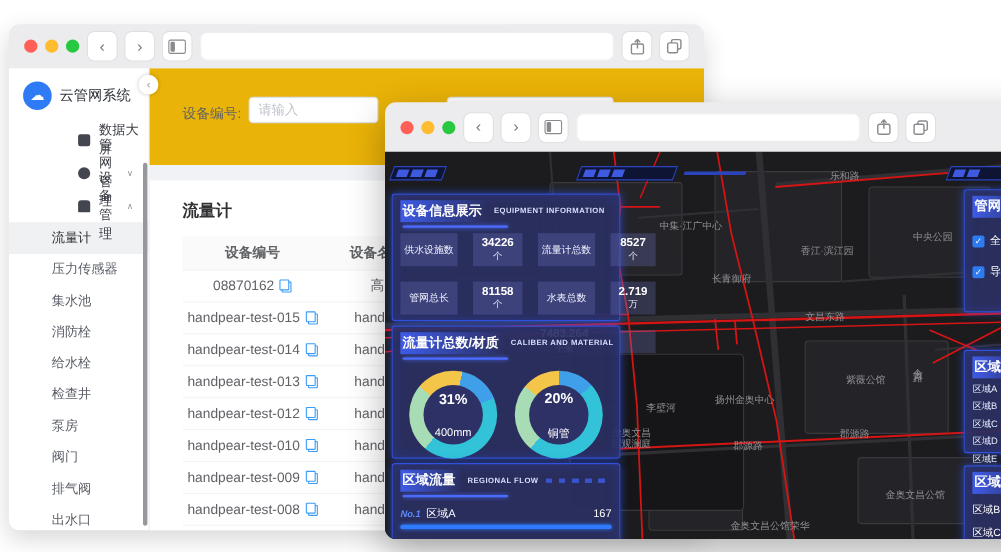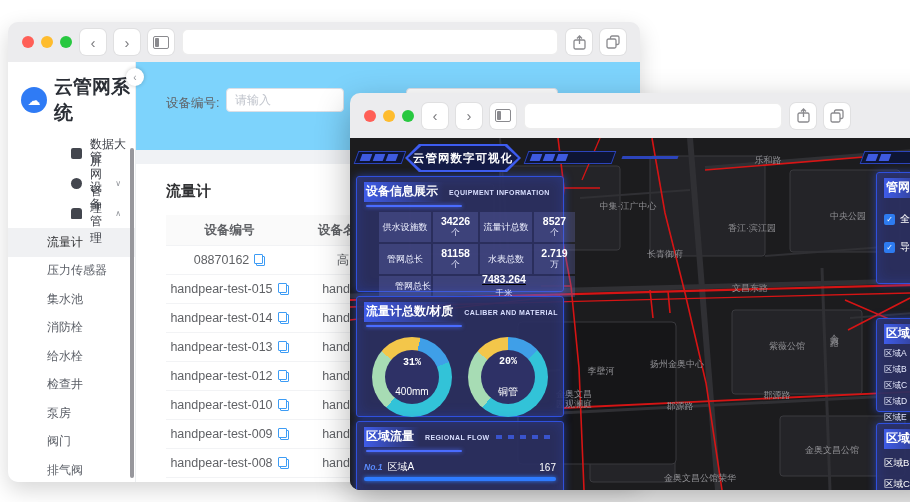--- a/index.html
+++ b/index.html
@@ -19,34 +19,34 @@
   .sys-btn svg{display:block;}
   
   #win1{left:8px;top:22px;width:632px;height:460px;box-shadow:0 8px 22px rgba(0,0,0,.16);}
   #win1 .chrome{height:40px;}
   .w1-body{position:absolute;left:0;right:0;top:40px;bottom:0;background:#f0f2f5;
            border-radius:0 0 10px 10px;overflow:hidden;display:flex;}
   .sidebar{width:127px;background:#fff;border-right:1px solid #ebeef0;position:relative;flex:none;}
   .logo-row{display:flex;align-items:center;gap:7px;padding:12px 0 12px 13px;}
   .logo-circle{width:26px;height:26px;border-radius:50%;background:#2f7bf5;color:#fff;display:flex;
                align-items:center;justify-content:center;font-size:13px;flex:none;}
-  .logo-text{font-size:19px;font-weight:bold;color:#2b2f36;}
+  .logo-text{font-size:13px;font-weight:normal;color:#2b2f36;}
   .menu-item{display:flex;align-items:center;gap:8px;padding:0 8px 0 15px;height:30px;font-size:12px;color:#3a3d44;cursor:pointer;margin-left:48px;}
   .mi-sq{width:11px;height:11px;background:#43464e;border-radius:2px;flex:none;}
   .mi-ci{width:11px;height:11px;background:#43464e;border-radius:50%;flex:none;}
   .mi-dv{width:11px;height:11px;background:#43464e;border-radius:3px 3px 1px 1px;flex:none;}
   .chev{margin-left:auto;margin-right:6px;font-size:8px;color:#909399;}
   .sub-item{height:28.5px;display:flex;align-items:center;padding-left:39px;font-size:12px;color:#5a5e66;cursor:pointer;}
   .sub-item.active{background:#f0f1f3;color:#303133;}
   .scroll-thumb{position:absolute;right:1px;top:86px;width:4px;height:330px;background:#97979c;border-radius:2px;}
   .collapse-btn{position:absolute;left:118px;top:6px;width:18px;height:18px;border-radius:50%;background:#fff;
                 box-shadow:0 0 4px rgba(0,0,0,.22);display:flex;align-items:center;justify-content:center;
                 font-size:10px;color:#909399;z-index:5;}
   .w1-main{flex:1;display:flex;flex-direction:column;min-width:0;}
-  .form-card{background:#7dd3fc;height:88px;position:relative;flex:none;}
+  .form-card{background:#eab308;height:88px;position:relative;flex:none;}
   .form-label{position:absolute;left:30px;top:33px;font-size:12.5px;color:#606266;}
   .form-input{position:absolute;left:90px;top:26px;width:118px;height:24px;border:1px solid #dcdfe6;
               border-radius:4px;background:#fff;font-size:12px;padding:0 8px;outline:none;color:#606266;box-sizing:border-box;}
   .form-input::placeholder{color:#c0c4cc;}
   .form-input2{position:absolute;left:270px;top:26px;width:150px;height:24px;border:1px solid #dcdfe6;
                border-radius:4px;background:#fff;}
   .table-card{background:#fff;flex:1;margin-top:14px;padding:18px 0 0 30px;}
   .card-title{font-size:15px;font-weight:600;color:#303133;}
   .tbl{margin-top:14px;width:470px;}
   .tbl-row{display:flex;align-items:center;height:28px;border-bottom:1px solid #f2f3f5;}
@@ -79,33 +79,33 @@
          padding:5px 7px;box-sizing:border-box;z-index:4;}
   .lpanel{left:6px;width:208px;}
   .rpanel{left:526px;width:86px;}
   .ptitle{display:flex;align-items:center;gap:5px;}
   .pt-cn{font-size:12px;font-weight:bold;color:#fff;padding:1px 6px 2px 2px;white-space:nowrap;
          background:linear-gradient(90deg,rgba(64,94,240,.95),rgba(64,94,240,0));}
   .pt-en{font-size:7px;font-weight:bold;color:#d8deff;letter-spacing:.4px;white-space:nowrap;}
   .punder{height:2px;width:96px;background:#4a6cff;margin:3px 0 0 2px;border-radius:1px;box-shadow:0 0 4px #4a6cff;}
   .dashes{margin-left:auto;width:60px;height:4px;align-self:center;
           background:repeating-linear-gradient(90deg,#3c5ae0 0 6px,transparent 6px 12px);opacity:.85;}
-  .stats{display:grid;grid-template-columns:52px 45px 52px 41px;grid-auto-rows:30px;gap:2px;margin-top:5px;margin-left:15px;}
+  .stats{display:grid;grid-template-columns:52px 45px 52px 41px;grid-auto-rows:30px;gap:14px;margin-top:5px;}
   .scell{background:rgba(110,118,200,.28);display:flex;flex-direction:column;justify-content:center;
          align-items:center;text-align:center;}
   .slabel{font-size:9px;color:#eef0ff;}
   .sval{font-size:10.5px;font-weight:bold;color:#fff;line-height:1.15;}
   .sunit{font-size:8.5px;font-weight:normal;color:#e8eaff;}
   .sline{flex-direction:column;gap:3px;grid-column:2/5;height:21px;text-decoration:underline;}
   .scell.h21{height:21px;align-items:flex-end;}
   .donut-row{display:flex;justify-content:space-around;margin-top:10px;}
   .donut{width:80px;height:80px;border-radius:50%;position:relative;}
   .hole{position:absolute;inset:13px;border-radius:50%;background:#2e3166;display:flex;flex-direction:column;
         align-items:center;justify-content:center;}
-  .dpct{font-size:10px;font-weight:bold;color:#fff;font-family:Liberation Mono, monospace;}
+  .dpct{font-size:13px;font-weight:bold;color:#fff;}
   .dlabel{font-size:10px;color:#fff;margin-top:18px;}
   .frow{display:flex;align-items:center;margin-top:8px;gap:5px;}
   .frank{font-size:8.5px;font-weight:bold;font-style:italic;color:#5b8cff;}
   .fname{font-size:10px;color:#fff;}
   .fval{margin-left:auto;font-size:10px;color:#fff;}
   .fbar{height:4px;background:rgba(60,80,160,.6);border-radius:2px;margin-top:3px;}
   .ffill{height:100%;background:#2e7bff;border-radius:2px;box-shadow:0 0 4px #2e7bff;}
   .chk-row{display:flex;gap:5px;margin-top:14px;align-items:center;}
   .chk{width:11px;height:11px;background:#2d7bf0;border-radius:2px;color:#fff;font-size:8px;display:flex;
        align-items:center;justify-content:center;flex:none;}
@@ -355,23 +355,20 @@
     <span class="map-label" style="left:350px;top:340px">金奥文昌公馆荣华</span>
     <span class="map-label" style="left:482px;top:312px">金奥文昌公馆</span>
     <span class="map-label" style="left:224px;top:256px">金奥文昌</span>
     <span class="map-label" style="left:224px;top:266px">园观澜庭</span>
 
     <div class="hdr-bar" style="left:6px;width:48px;">
       <span class="hdr-seg"></span>
         <span class="hdr-seg"></span>
         <span class="hdr-seg"></span>
     </div>
-    <div class="badge-outer">
-      <div class="badge-inner">云管网数字可视化</div>
-    </div>
     <div class="hdr-bar" style="left:176px;width:88px;">
       <span class="hdr-seg"></span>
         <span class="hdr-seg"></span>
         <span class="hdr-seg"></span>
     </div>
     <div class="hdr-line" style="left:272px;width:56px;"></div>
     <div class="hdr-bar" style="left:512px;width:70px;">
       <span class="hdr-seg"></span>
         <span class="hdr-seg"></span>
     </div>

